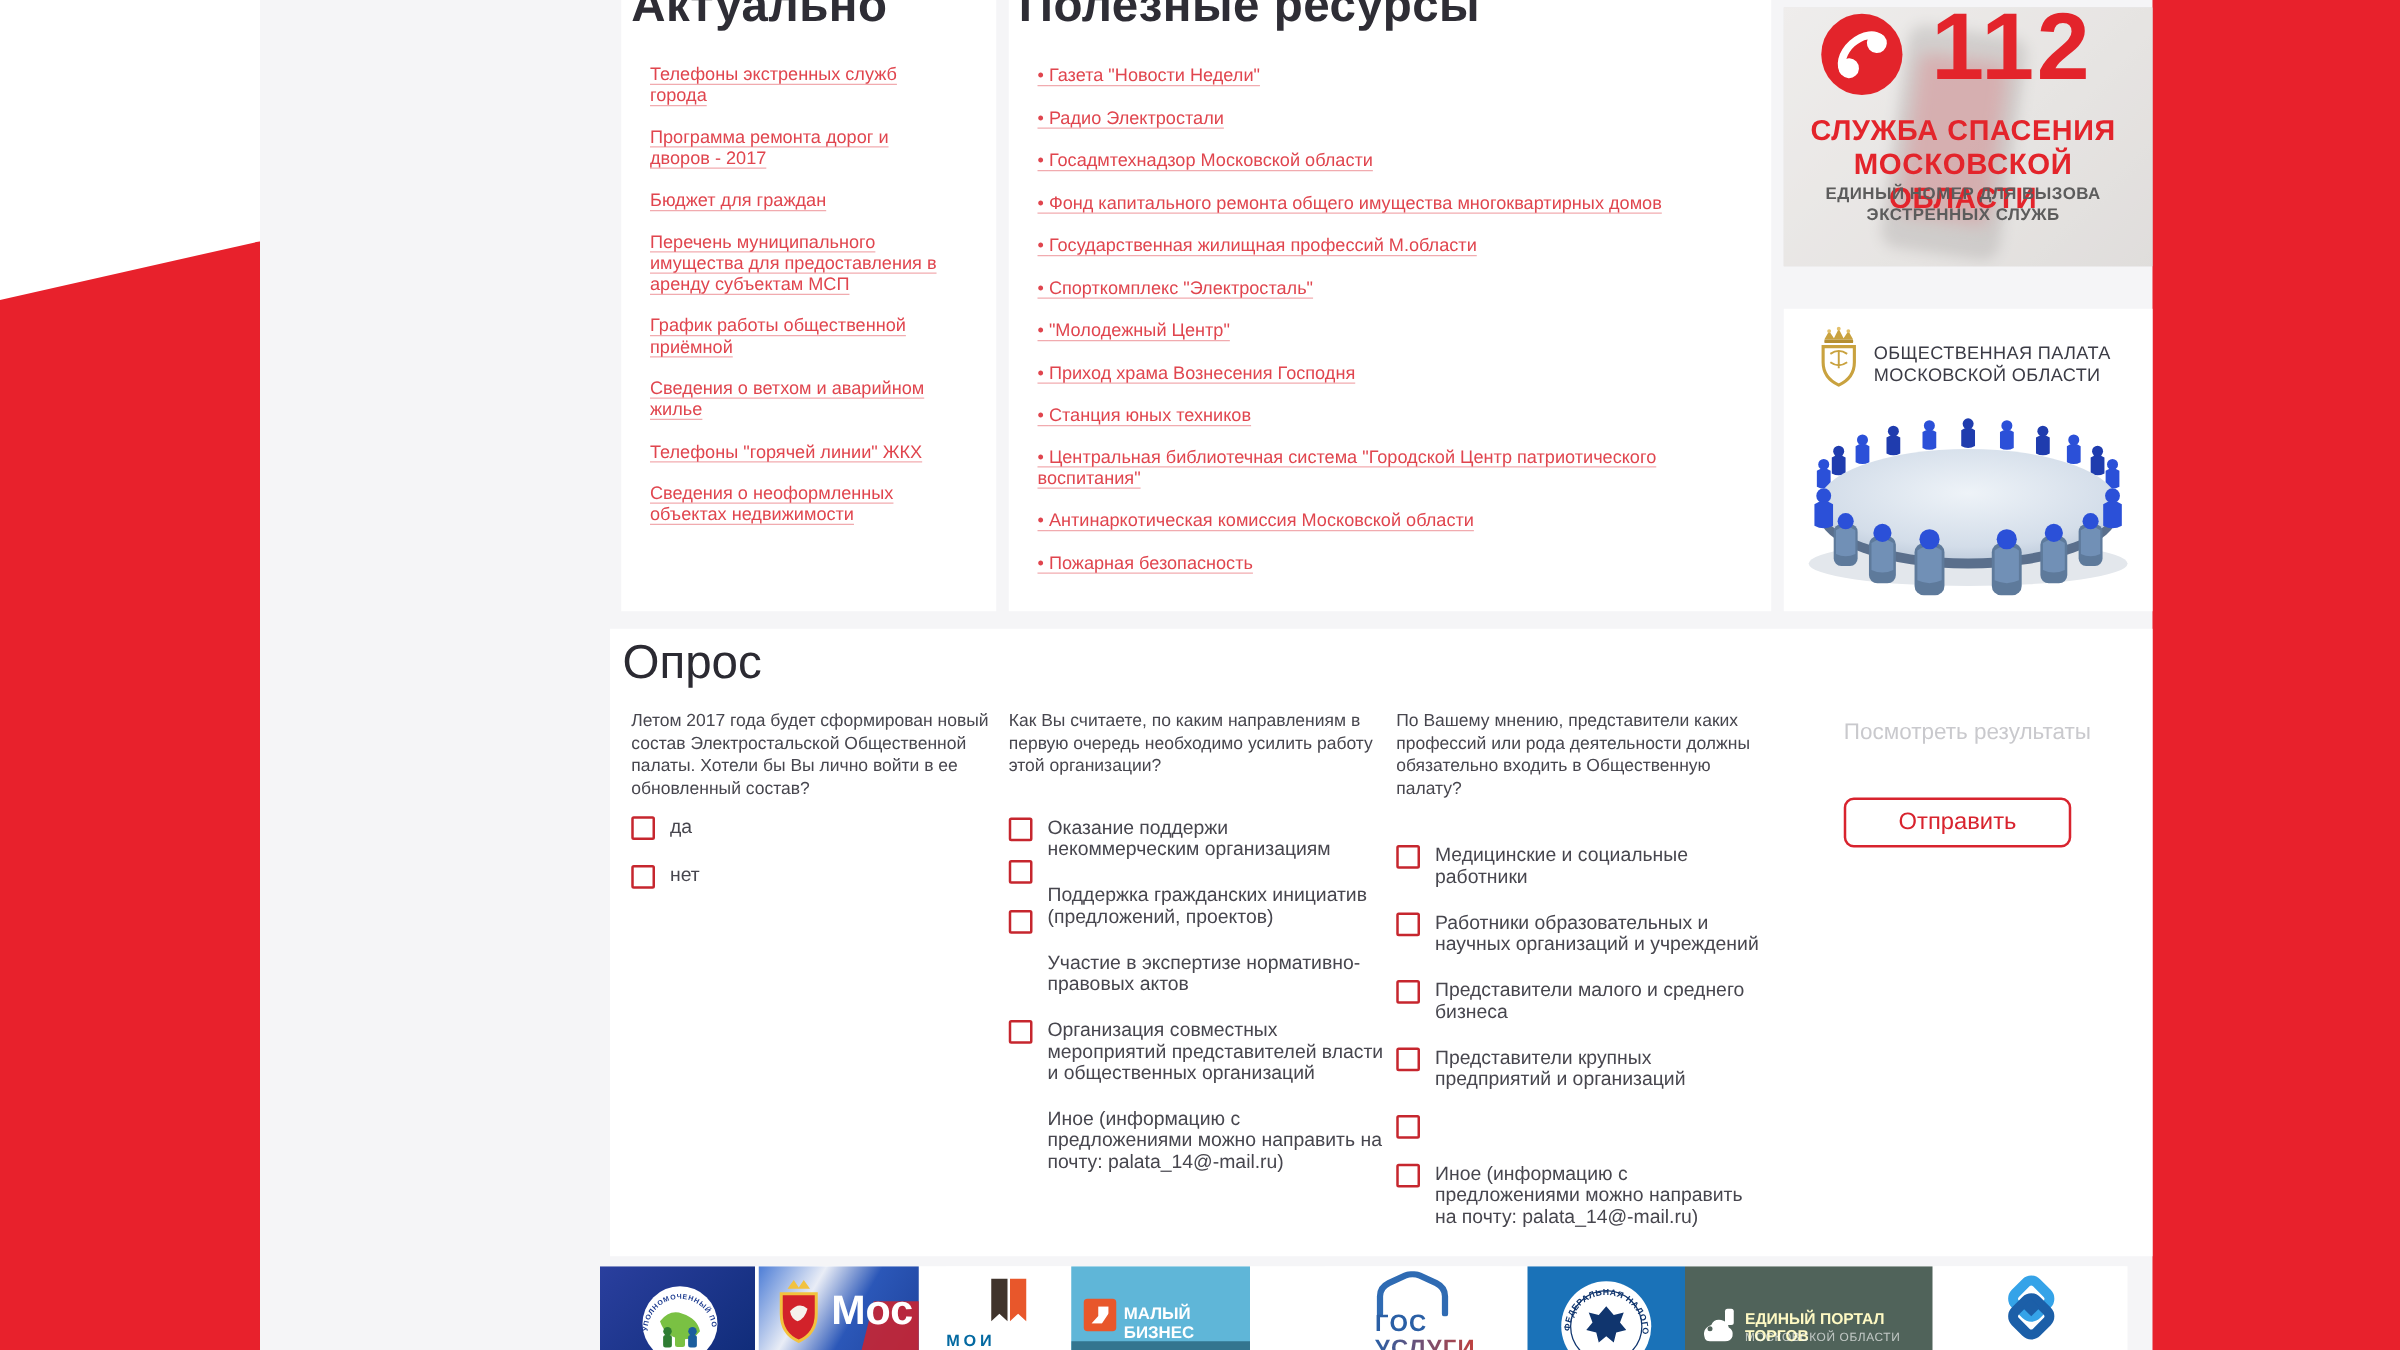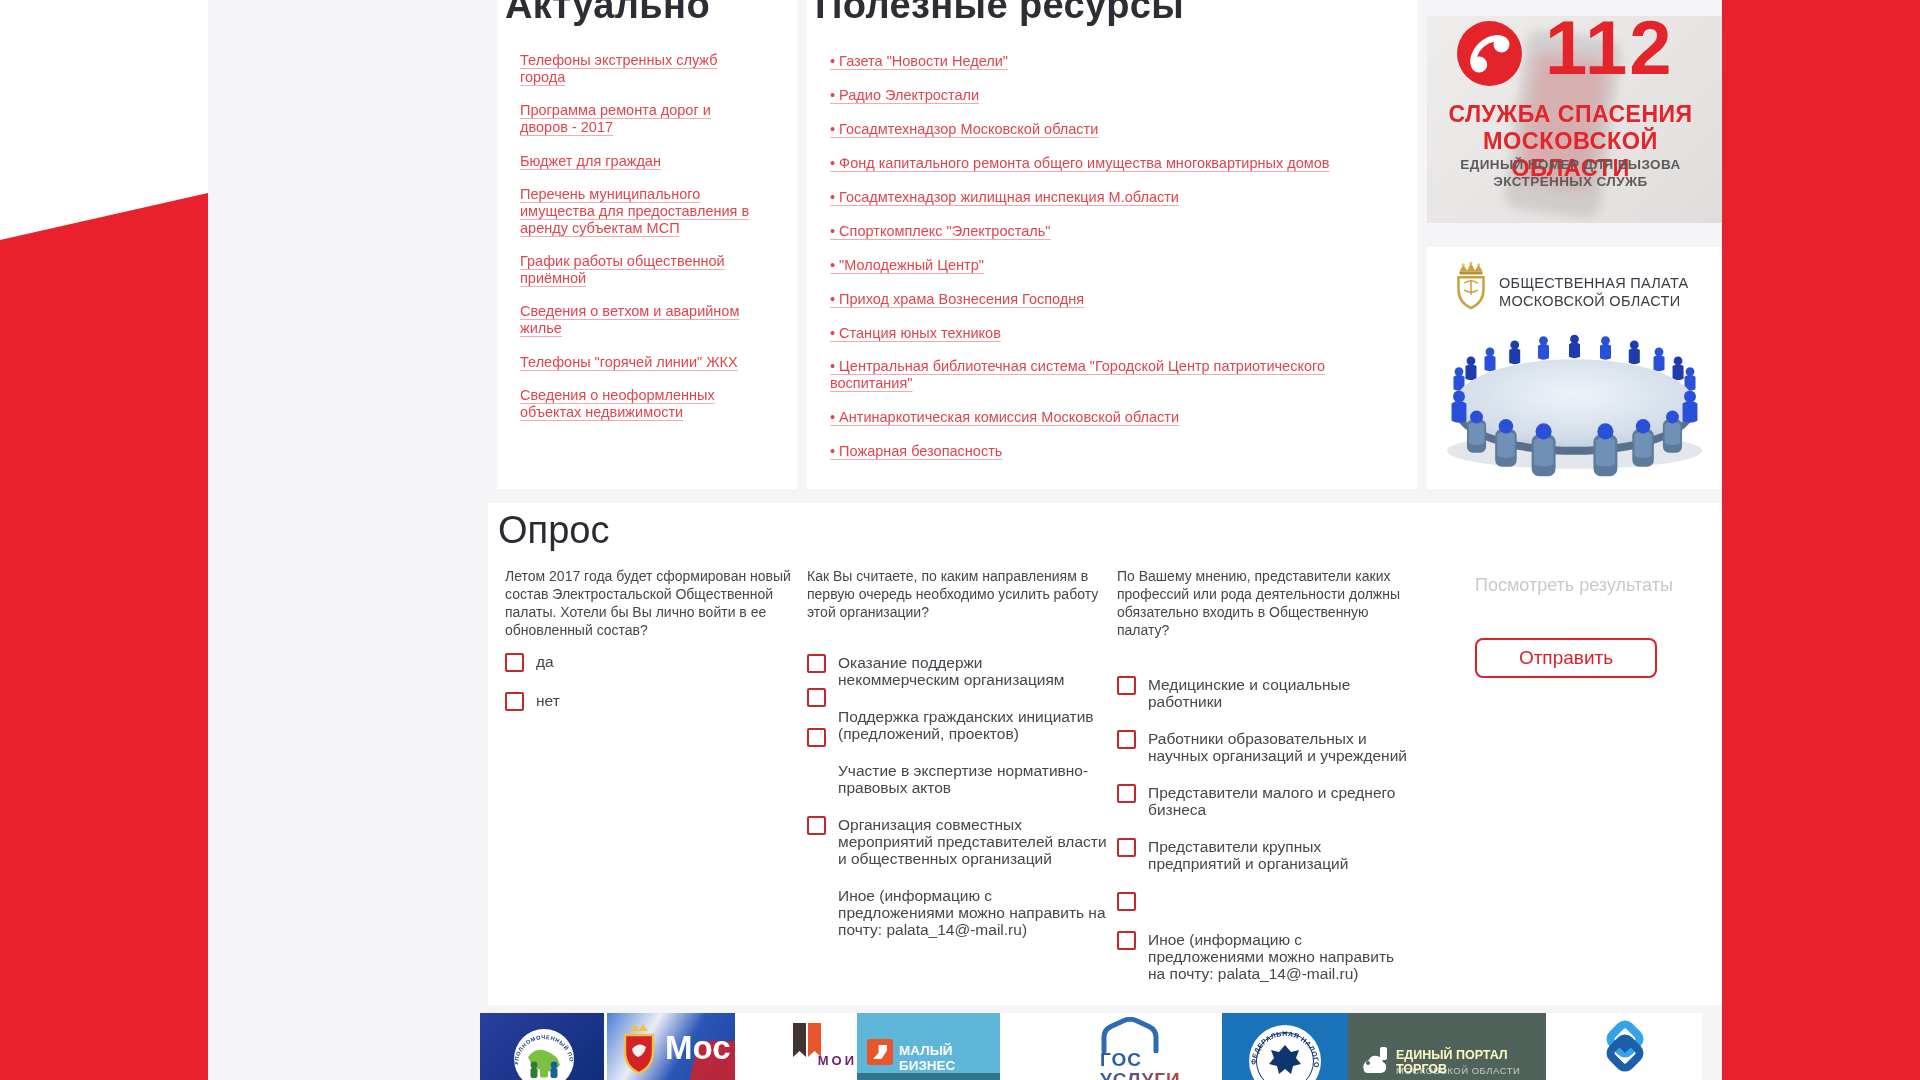--- a/index.html
+++ b/index.html
@@ -25,21 +25,21 @@
     color:#e0454e;font-size:14.5px;line-height:17px;text-decoration:underline;
     text-decoration-color:rgba(224,69,78,.45);text-underline-offset:3px;text-decoration-thickness:1px;
     display:inline-block;
   }
   #card-aktualno .link-list a{max-width:236px;}
   #card-resources .link-list{margin-left:23px;}
   #card-resources .link-list a{max-width:520px;}
   #card-resources .link-list a::before{content:"• ";}
   
   .banner{position:absolute;left:1427px;width:295px;overflow:hidden;}
-  #banner-112{top:16px;height:207px;background:linear-gradient(135deg,#e3e0de 0%,#d6d2cf 55%,#c9c5c2 100%);}
+  #banner-112{top:6px;height:207px;background:linear-gradient(135deg,#e3e0de 0%,#d6d2cf 55%,#c9c5c2 100%);}
   #banner-112 .photo-phone{position:absolute;left:88px;top:18px;width:96px;height:180px;background:#4a4442;
     border-radius:14px;transform:rotate(8deg);opacity:.28;filter:blur(5px);}
   #banner-112 .photo-screen{position:absolute;left:100px;top:40px;width:72px;height:130px;background:#c3343c;
     border-radius:6px;transform:rotate(8deg);opacity:.45;filter:blur(7px);}
   #banner-112 .wash{position:absolute;inset:0;background:rgba(255,255,255,.42);}
   #banner-112 .b112-content{position:absolute;inset:0;}
   .call-circle{position:absolute;left:30px;top:5px;width:65px;height:65px;border-radius:50%;background:#e3242b;}
   .num112{position:absolute;left:118px;top:-4px;font-size:76px;line-height:72px;font-weight:800;color:#e3242b;letter-spacing:2px;}
   .b112-line1{position:absolute;left:0;right:8px;top:85px;text-align:center;font-size:23px;font-weight:800;color:#e3242b;letter-spacing:.5px;}
   .b112-line2{position:absolute;left:0;right:8px;top:112px;text-align:center;font-size:23.5px;font-weight:800;color:#e3242b;letter-spacing:.5px;}
@@ -72,21 +72,21 @@
     font-family:"Liberation Sans","DejaVu Sans",sans-serif;}
   
   #footer{position:absolute;left:480px;top:1013px;width:1222px;height:67px;background:#fff;overflow:hidden;}
   .tile{position:absolute;top:0;height:92px;display:block;overflow:hidden;}
   #tile-ombudsman{left:0;width:124px;background:linear-gradient(135deg,#2a3f9e,#0d2a75);}
   #tile-mosobl{left:127px;width:128px;background:linear-gradient(120deg,#4d7dd6 0%,#e9edf6 30%,#2b57b8 55%,#1d3f96 100%);}
   #tile-mosobl .mos-red{position:absolute;right:0;top:28px;width:70px;height:64px;background:#d2222a;transform:skewX(-14deg) translateX(26px);opacity:.85;}
   #tile-mosobl .mos-text{position:absolute;left:58px;top:16px;color:#fff;font-size:33px;font-weight:700;}
   #tile-mfc{left:277px;width:100px;background:#fff;}
   #tile-mfc svg{position:absolute;left:34px;top:8px;}
-  #tile-mfc .mfc-text{position:absolute;left:0;right:0;top:40px;text-align:right;color:#701a75;font-size:13px;font-weight:700;letter-spacing:3px;}
+  #tile-mfc .mfc-text{position:absolute;left:0;right:0;top:52px;text-align:left;color:#0369a1;font-size:13px;font-weight:700;letter-spacing:3px;}
   #tile-maly{left:377px;width:143px;background:#5fb6d8;}
   #tile-maly .mb-icon{position:absolute;left:10px;top:26px;width:26px;height:26px;background:#e8572b;border-radius:3px;}
   #tile-maly .mb-icon::after{content:"";position:absolute;left:6px;top:6px;width:14px;height:14px;
     background:#fff;clip-path:polygon(0 100%,60% 100%,100% 40%,100% 0,40% 0,40% 55%);}
   #tile-maly .mb-text{position:absolute;left:42px;top:30px;color:#fff;font-size:13.5px;font-weight:700;}
   #tile-maly .mb-strip{position:absolute;left:0;right:0;top:60px;height:32px;background:#33758f;}
   #tile-gosuslugi{left:580px;width:142px;background:#fff;}
   #tile-gosuslugi svg{position:absolute;left:38px;top:4px;}
   #tile-gosuslugi .gos1{position:absolute;left:40px;top:36px;font-size:19px;font-weight:800;color:#2a5fa5;letter-spacing:1px;}
   #tile-gosuslugi .gos2{position:absolute;left:40px;top:56px;font-size:19px;font-weight:800;letter-spacing:1px;
@@ -122,21 +122,21 @@
   </ul>
 </section>
 
 <section class="card" id="card-resources">
   <h2 class="card-title">Полезные ресурсы</h2>
   <ul class="link-list">
     <li><a href="#">Газета "Новости Недели"</a></li>
     <li><a href="#">Радио Электростали</a></li>
     <li><a href="#">Госадмтехнадзор Московской области</a></li>
     <li><a href="#">Фонд капитального ремонта общего имущества многоквартирных домов</a></li>
-    <li><a href="#">Госадмтехнадзор жилищная инспекция М.области</a></li>
+    <li><a href="#">Государственная жилищная профессий М.области</a></li>
     <li><a href="#">Спорткомплекс "Электросталь"</a></li>
     <li><a href="#">"Молодежный Центр"</a></li>
     <li><a href="#">Приход храма Вознесения Господня</a></li>
     <li><a href="#">Станция юных техников</a></li>
     <li><a href="#">Центральная библиотечная система "Городской Центр патриотического воспитания"</a></li>
     <li><a href="#">Антинаркотическая комиссия Московской области</a></li>
     <li><a href="#">Пожарная безопасность</a></li>
   </ul>
 </section>
 

